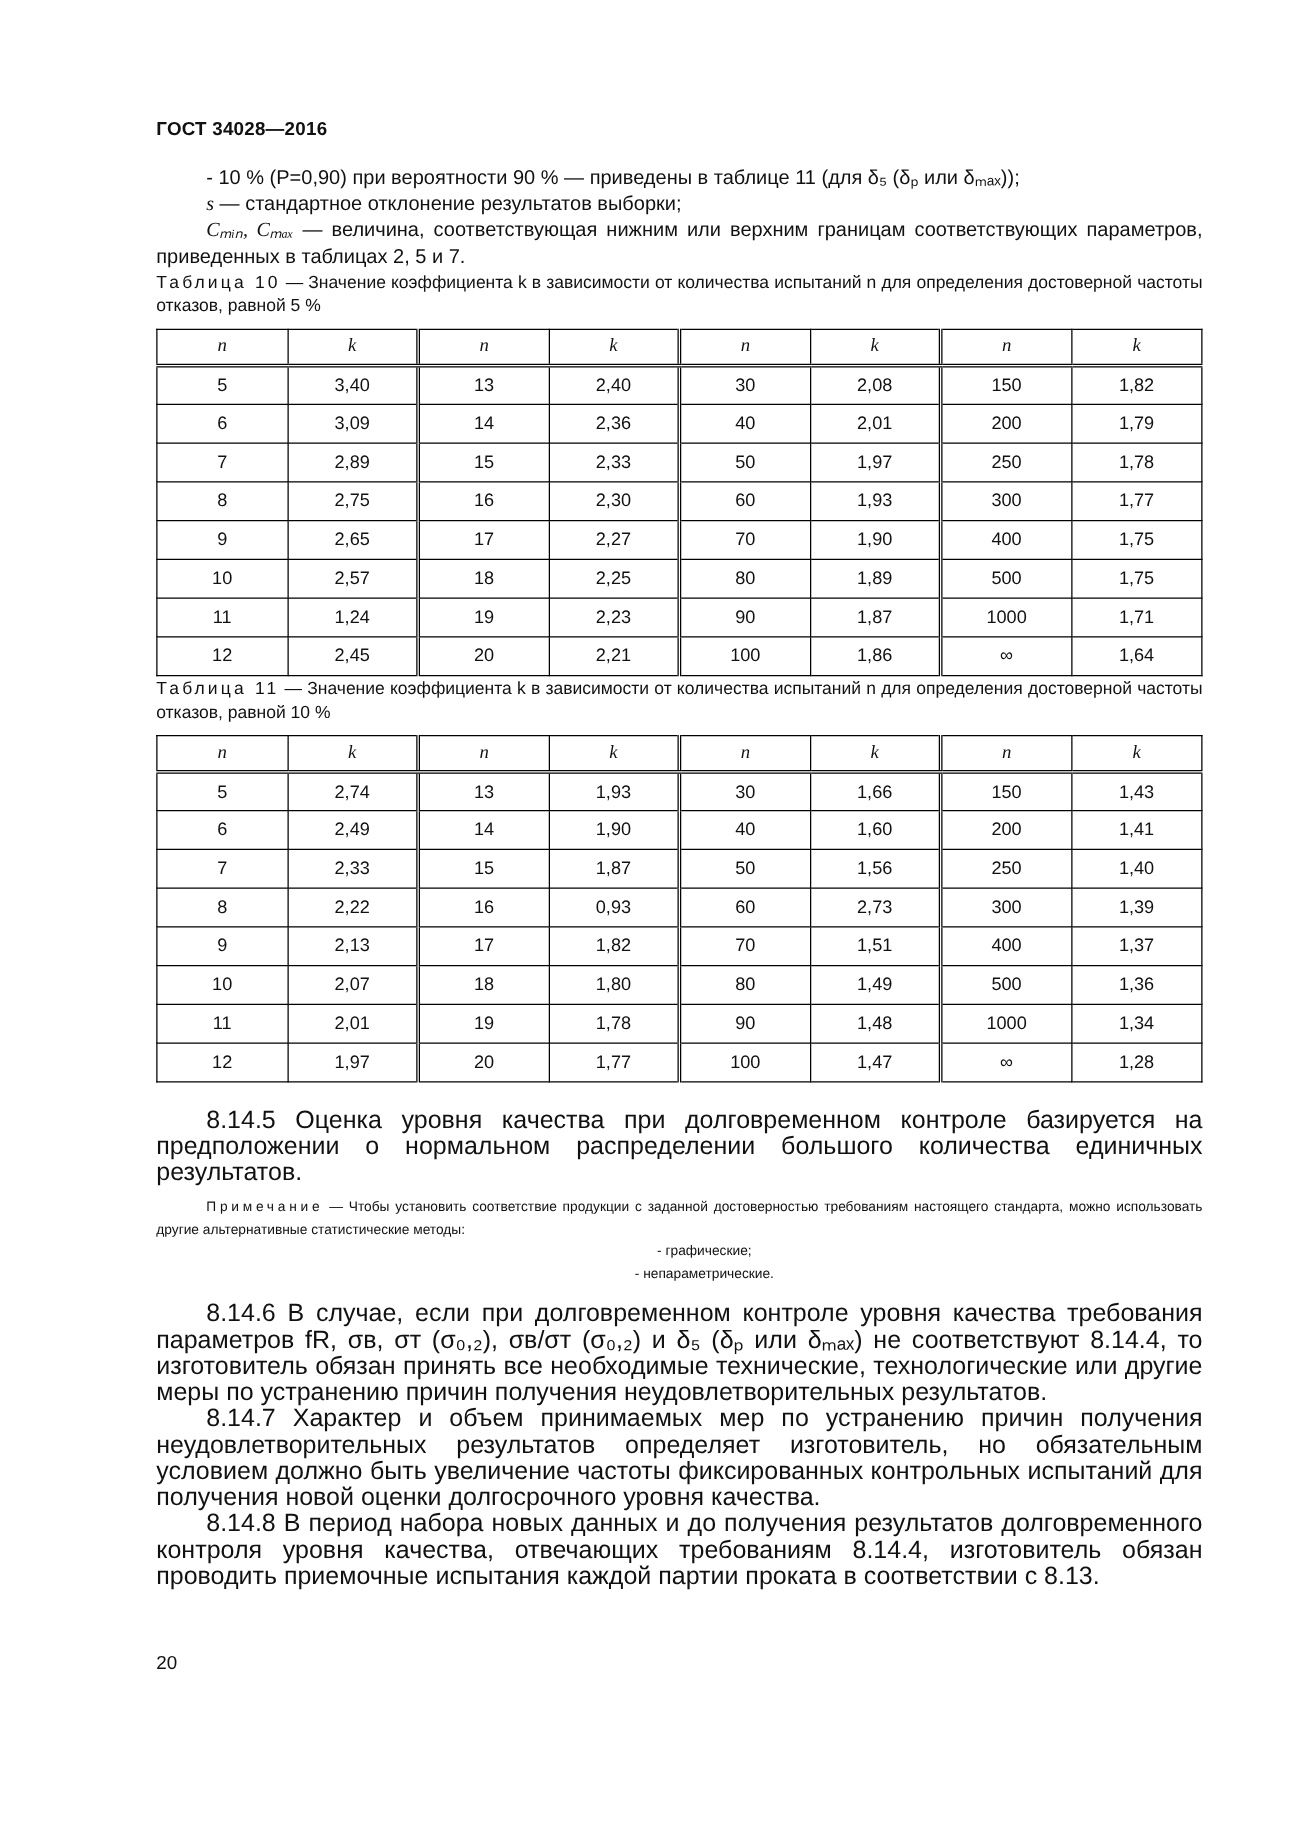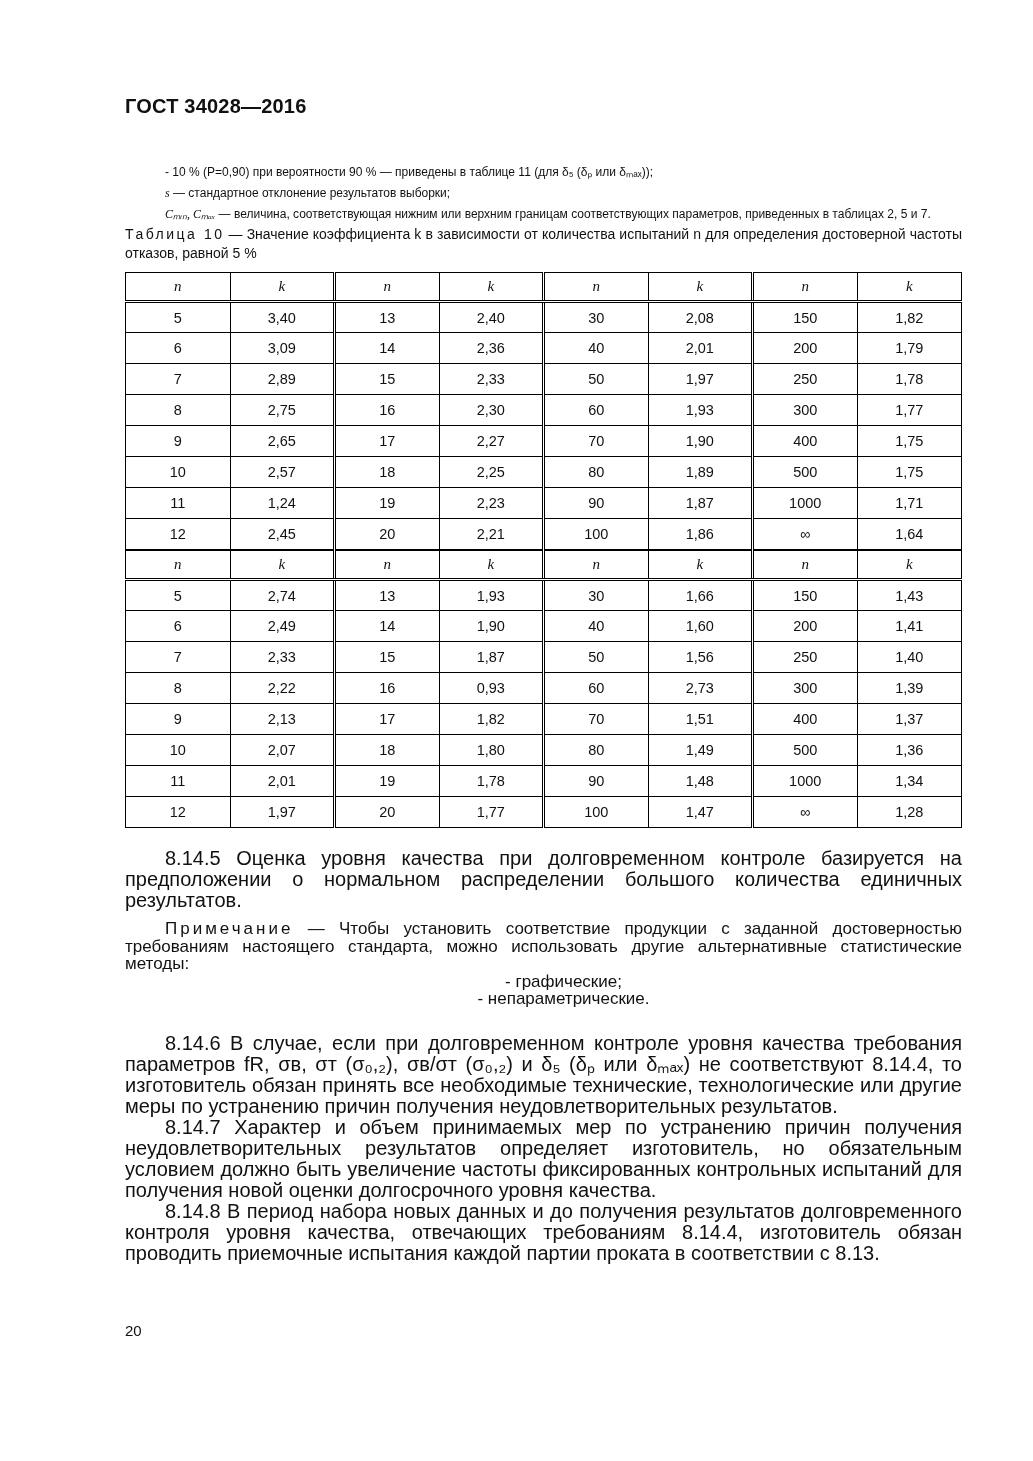--- a/index.html
+++ b/index.html
@@ -10,31 +10,31 @@
     color:#111111;
     position:relative;
     overflow:hidden;
   }
   .page {
     position:relative;
     width:1033px; height:1461px;
     padding:95px 71px 0 125px;
   }
   .doc-header {
-    font-size:20px; font-weight:bold;
-    margin-bottom:44px;
+    font-size:15px; font-weight:bold;
+    margin-bottom:20px;
     letter-spacing:0.2px;
   }
   p.body-text {
     font-size:20px; line-height:21px;
     text-align:justify;
     text-indent:40px;
   }
   .var { font-style:italic; font-family:"Liberation Serif", serif; }
-  .intro p { font-size:12px; line-height:21px; text-align:justify; }
+  .intro p { font-size:16px; line-height:21px; text-align:justify; }
   .intro .ind { text-indent:40px; }
 
   .caption {
     font-size:14px; line-height:19px;
     text-align:justify;
     margin-bottom:9px;
   }
   .caption-label { letter-spacing:2.5px; margin-right:4px; }
 
   table.data-table {
@@ -57,24 +57,24 @@
     border-bottom:3px double #000;
   }
   table.data-table td { height:31px; }
   table.data-table th:nth-child(odd):not(:first-child),
   table.data-table td:nth-child(odd):not(:first-child) {
     border-left:3px double #000;
   }
   table.data-table { border:1.5px solid #000; }
 
   .sect { margin-top:20px; }
-  .sect-tight { margin-top:25px; }
+  .sect-tight { margin-top:13px; }
 
   .note {
-    font-size:17px; line-height:17.5px;
+    font-size:11px; line-height:17.5px;
     text-align:justify;
     margin-top:9px;
   }
   .note .note-first { text-indent:40px; }
   .note-label { letter-spacing:3px; }
   .note .note-item { text-indent:40px; text-align:center; }
 
   .page-number {
     position:absolute;
     left:125px; top:1322px;
@@ -190,20 +190,23 @@
             <td>100</td>
             <td>1,86</td>
             <td>∞</td>
             <td>1,64</td>
           </tr>
         </tbody>
     </table>
   </section>
 
   <section>
+    <p class="caption">
+      <span class="caption-label">Таблица 11</span><span>— Значение коэффициента k в зависимости от количества испытаний n для определения достоверной частоты отказов, равной 10 %</span>
+    </p>
     <table class="data-table">
       <thead>
         <tr>
             <th>n</th>
             <th>k</th>
             <th>n</th>
             <th>k</th>
             <th>n</th>
             <th>k</th>
             <th>n</th>

